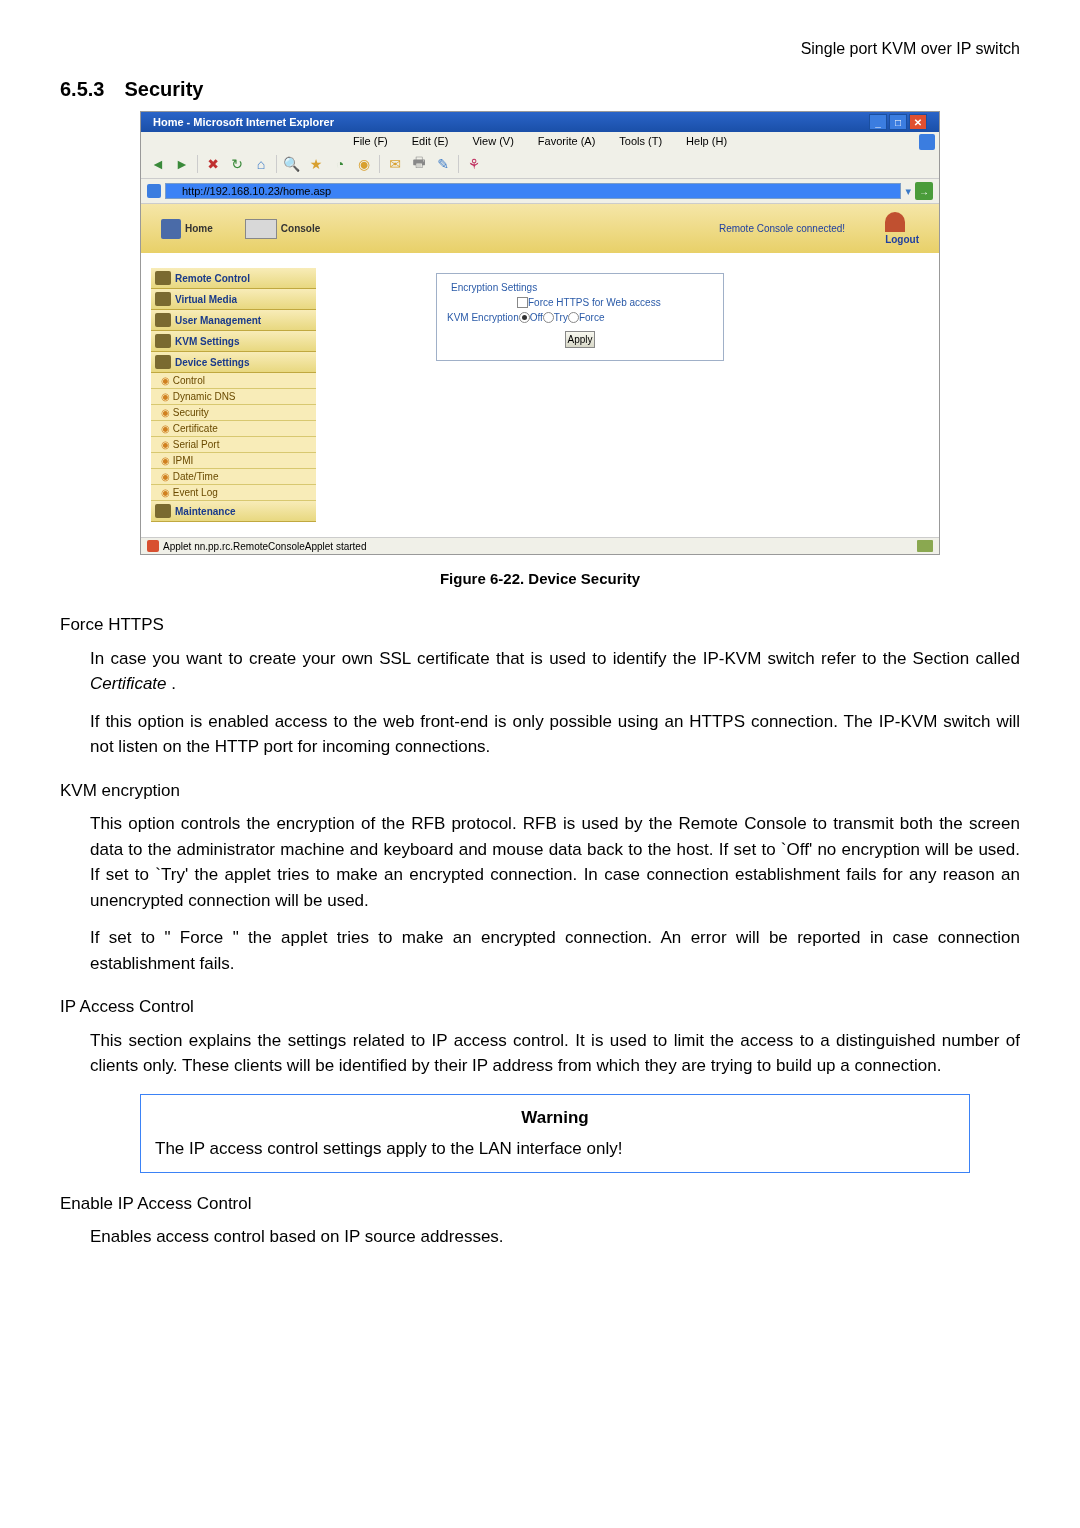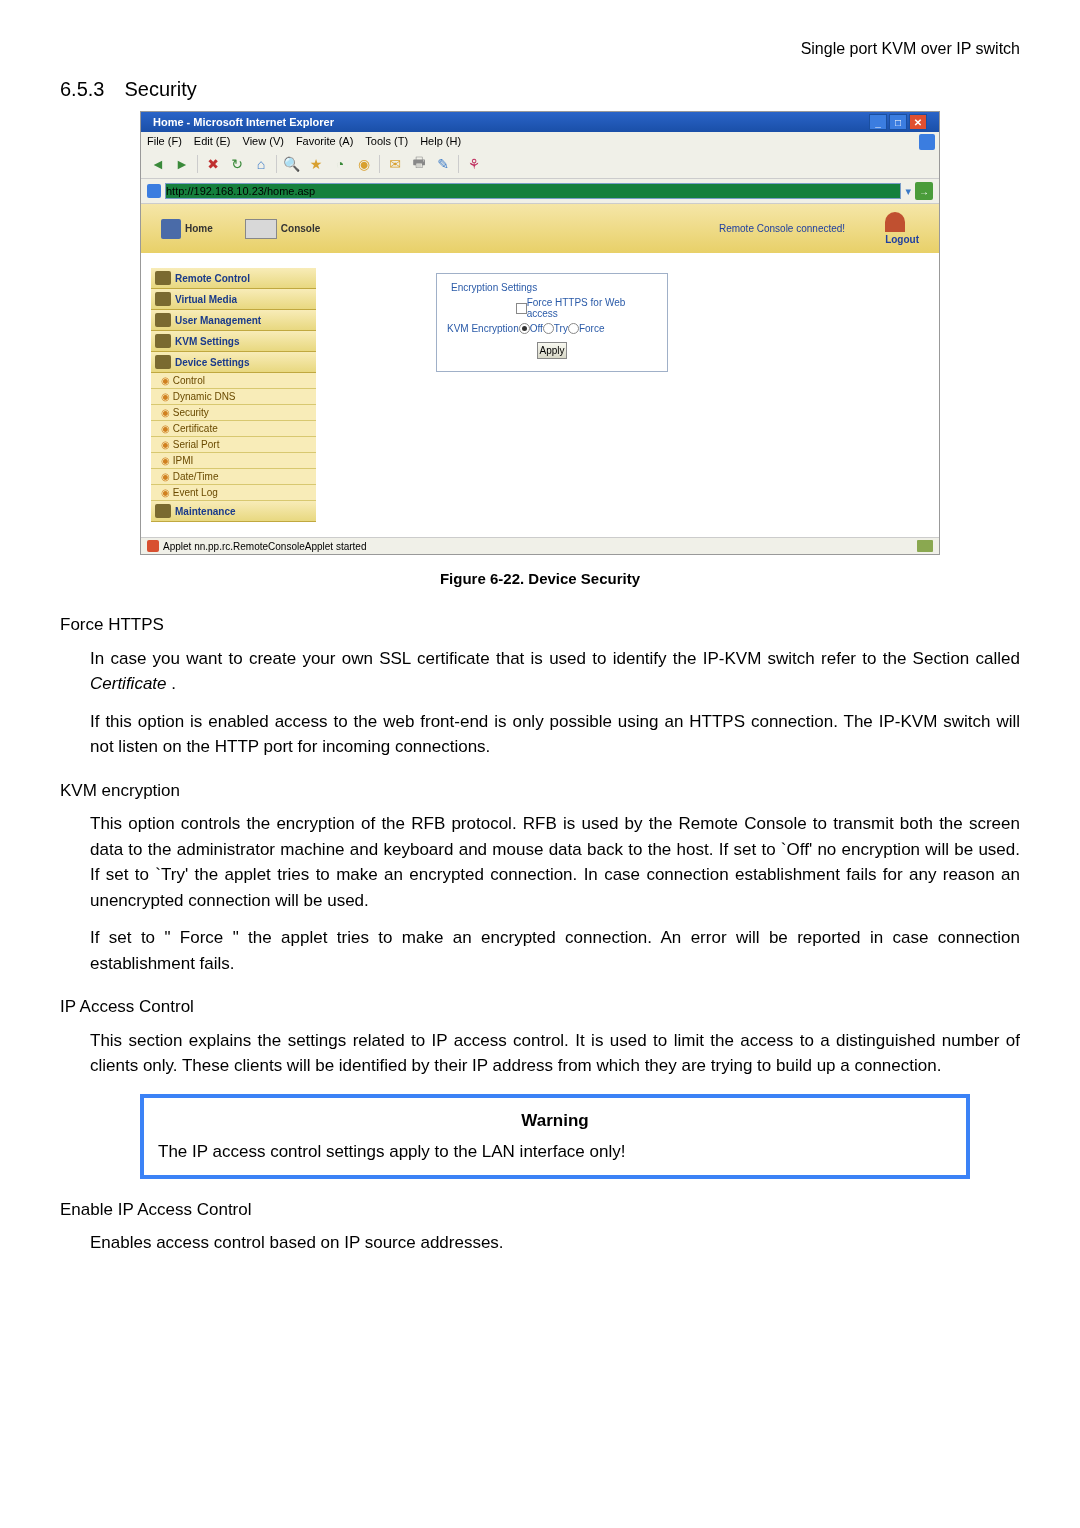--- a/index.html
+++ b/index.html
@@ -1,74 +1,74 @@
 <!DOCTYPE html>
 <html><head>
 <meta charset="utf-8">
 <style>
 * { box-sizing: border-box; margin: 0; padding: 0; }
 body { font-family: Arial, sans-serif; background: #fff; width: 1080px; }
 .page { padding: 40px 60px; }
 .header-right { text-align: right; font-size: 16px; margin-bottom: 20px; }
-.section-title { font-size: 20px; font-weight: normal; }
+.section-title { font-size: 20px; font-weight: bold; }
 .section-title .num { margin-right: 20px; }
 
 .screenshot { width: 800px; margin: 10px auto 15px; border: 1px solid #999; font-family: Tahoma, sans-serif; font-size: 11px; }
 .ie-titlebar { background: linear-gradient(#2a64c8, #1a4fa8); color: #fff; display: flex; align-items: center; padding: 2px 12px; font-size: 11px; font-weight: bold; }
 .ie-titlebar .title-text { flex: 1; }
 .ie-titlebar .win-btns { display: flex; gap: 2px; }
 .ie-titlebar .win-btn { width: 18px; height: 16px; background: #3b7de0; border: 1px solid #1a4fa0; display: flex; align-items: center; justify-content: center; color: #fff; font-size: 10px; }
 .ie-titlebar .win-btn.close { background: #e05030; }
-.ie-menubar { background: #f0f0e8; padding: 3px 6px; font-size: 11px; display: flex; gap: 12px; color: #000; position: relative; }
+.ie-menubar { background: #f0f0e8; padding: 3px 6px; font-size: 11px; display: flex; gap: 24px; color: #000; position: relative; justify-content: center; }
 .ie-menubar .ie-logo { position: absolute; right: 4px; top: 2px; width: 16px; height: 16px; background: #3b7de0; border-radius: 2px; }
 .ie-toolbar { background: #f0f0e8; padding: 3px 6px; display: flex; align-items: center; gap: 2px; border-bottom: 1px solid #ccc; }
 .ie-toolbar .tb-btn { width: 22px; height: 22px; display: flex; align-items: center; justify-content: center; font-size: 14px; border-radius: 3px; }
 .ie-toolbar .sep { width: 1px; height: 18px; background: #ccc; margin: 0 2px; }
 .ie-addrbar { background: #f0f0e8; padding: 3px 6px; display: flex; align-items: center; gap: 4px; border-bottom: 1px solid #ccc; }
-.ie-addrbar .addr-input { flex: 1; background: #15803d; border: 1px solid #7a9dc8; padding: 1px 0; font-size: 11px; }
+.ie-addrbar .addr-input { flex: 1; background: #3b82f6; border: 1px solid #7a9dc8; padding: 1px 16px; font-size: 11px; }
 .ie-addrbar .go-btn { width: 18px; height: 18px; background: #4a9c3a; border-radius: 2px; display: flex; align-items: center; justify-content: center; color: #fff; font-size: 10px; }
 
 .kvm-body { background: #fff; }
 .kvm-top { background: linear-gradient(#f5e6a8, #e8d068); padding: 8px 20px; display: flex; align-items: center; }
 .kvm-top .icon-home { width: 20px; height: 20px; background: #4a6ba8; border-radius: 2px; margin-right: 4px; }
 .kvm-top .icon-console { width: 32px; height: 20px; background: #d8d8d8; border: 1px solid #888; margin-left: 12px; margin-right: 4px; }
 .kvm-top .tab-label { font-size: 10px; font-weight: bold; color: #333; margin-right: 20px; }
 .kvm-top .spacer { flex: 1; }
 .kvm-top .status-text { font-size: 10px; color: #2040a0; margin-right: 40px; }
 .kvm-top .logout-icon { width: 20px; height: 20px; background: #c05030; border-radius: 50% 50% 0 0; margin-bottom: 2px; }
 .kvm-top .logout-col { text-align: center; font-size: 10px; font-weight: bold; color: #2040a0; }
 
 .kvm-main { display: flex; background: #fff; min-height: 280px; padding: 15px 10px; }
 .kvm-sidebar { width: 165px; }
 .side-item { background: linear-gradient(#f8ecb8, #e8d880); border-bottom: 1px solid #c0a840; padding: 3px 4px; display: flex; align-items: center; gap: 4px; font-size: 10px; font-weight: bold; color: #1a3a8a; }
 .side-sub { background: #f8ecb8; border-bottom: 1px solid #d8c870; padding: 2px 4px 2px 10px; font-size: 10px; color: #6a4a00; }
 .side-sub .bullet { color: #d08020; margin-right: 3px; }
 .side-icon { width: 16px; height: 14px; background: #7a6a30; border-radius: 2px; flex-shrink: 0; }
 
 .kvm-content { flex: 1; padding: 5px 40px; }
-.enc-fieldset { border: 1px solid #a0b0c8; padding: 8px 10px 12px; font-size: 10px; color: #2a5aa8; width: 232px; margin-left: 80px; }
+.enc-fieldset { border: 1px solid #a0b0c8; padding: 8px 10px 12px; font-size: 10px; color: #2a5aa8; width: 288px; margin-left: 80px; }
 .enc-fieldset .legend { background: #fff; padding: 0 4px; margin-top: -14px; display: inline-block; }
 .enc-row { margin: 4px 0; display: flex; align-items: center; }
 .enc-row .chk { width: 11px; height: 11px; border: 1px solid #888; background: #fff; }
 .enc-row .radio { width: 11px; height: 11px; border: 1px solid #888; border-radius: 50%; background: #fff; display: inline-flex; align-items: center; justify-content: center; }
 .enc-row .radio.selected::after { content: ""; width: 5px; height: 5px; background: #333; border-radius: 50%; }
 .apply-btn { display: block; margin: 8px auto 0; padding: 2px 1px; background: linear-gradient(#f8f8f0, #d8d8c8); border: 1px solid #888; font-size: 10px; }
 
 .ie-status { background: #f0f0e8; border-top: 1px solid #ccc; padding: 2px 6px; font-size: 10px; display: flex; align-items: center; }
 .ie-status .status-text2 { flex: 1; }
 .ie-status .net-icon { width: 16px; height: 12px; background: #8aa850; border-radius: 1px; }
 
 .fig-caption { text-align: center; font-weight: bold; font-size: 15px; margin: 8px 0 25px; }
 
 .body-text { font-size: 17px; line-height: 1.5; text-align: justify; }
 .h4 { font-size: 17px; margin: 18px 0 8px; }
 .indent { margin-left: 30px; }
 .body-text p { margin-bottom: 12px; }
 .italic { font-style: italic; }
-.warning-box { border: 4px solid #3b82f6; margin: 15px 50px 15px 80px; padding: 10px 14px; }
+.warning-box { border: 1px solid #3b82f6; margin: 15px 50px 15px 80px; padding: 10px 14px; }
 .warning-box .wtitle { text-align: center; font-weight: bold; margin-bottom: 6px; }
 </style>
 </head>
 <body>
 
 <div class="page">
   <div class="header-right">Single port KVM over IP switch</div>
   <div class="section-title">
     <span class="num">6.5.3</span><span>Security</span>
   </div>

